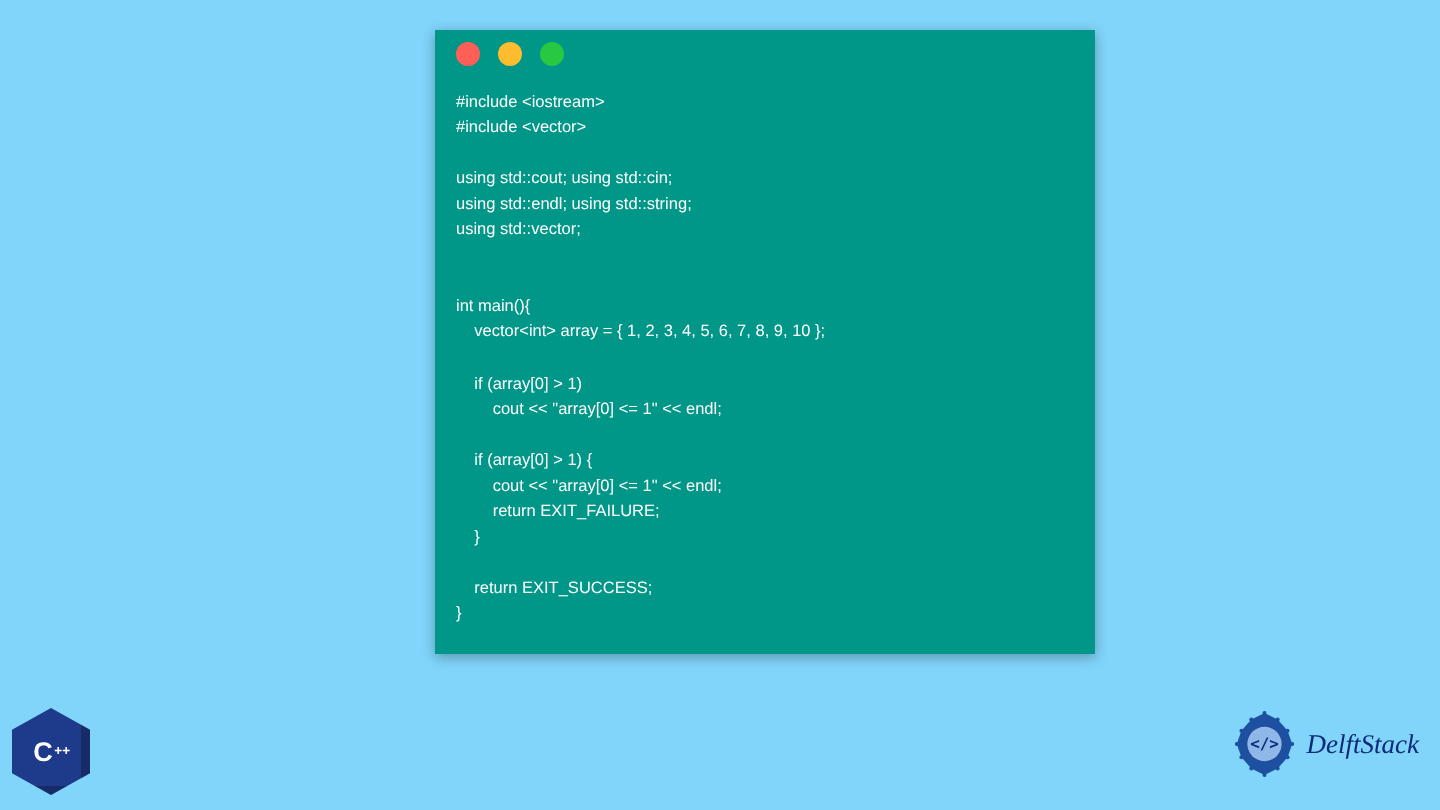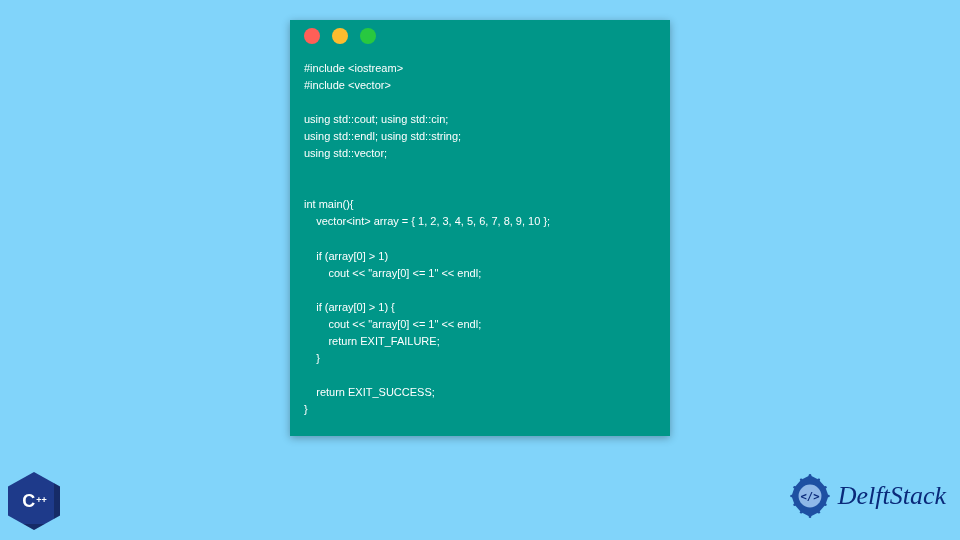--- a/index.html
+++ b/index.html
@@ -9,21 +9,21 @@
     height: 540px;
     background: #81d4fa;
     font-family: Arial, Helvetica, sans-serif;
     overflow: hidden;
     position: relative;
   }
   .code-window {
     position: absolute;
     left: 290px;
     top: 20px;
-    width: 380px;
+    width: 440px;
     background: #009688;
     box-shadow: 0 2px 8px rgba(0,0,0,0.3);
   }
   .titlebar {
     height: 32px;
     padding-left: 14px;
     display: flex;
     align-items: center;
     gap: 12px;
   }
@@ -76,21 +76,21 @@
     position: absolute;
     right: 14px;
     bottom: 22px;
     display: flex;
     align-items: center;
     gap: 6px;
   }
   .delft-text {
     font-family: Georgia, 'Times New Roman', serif;
     font-style: italic;
-    font-size: 26px;
+    font-size: 18px;
     color: #0a2a7a;
   }
   .delft-logo svg {
     width: 44px;
     height: 44px;
     display: block;
   }
 </style>
 </head>
 <body>

